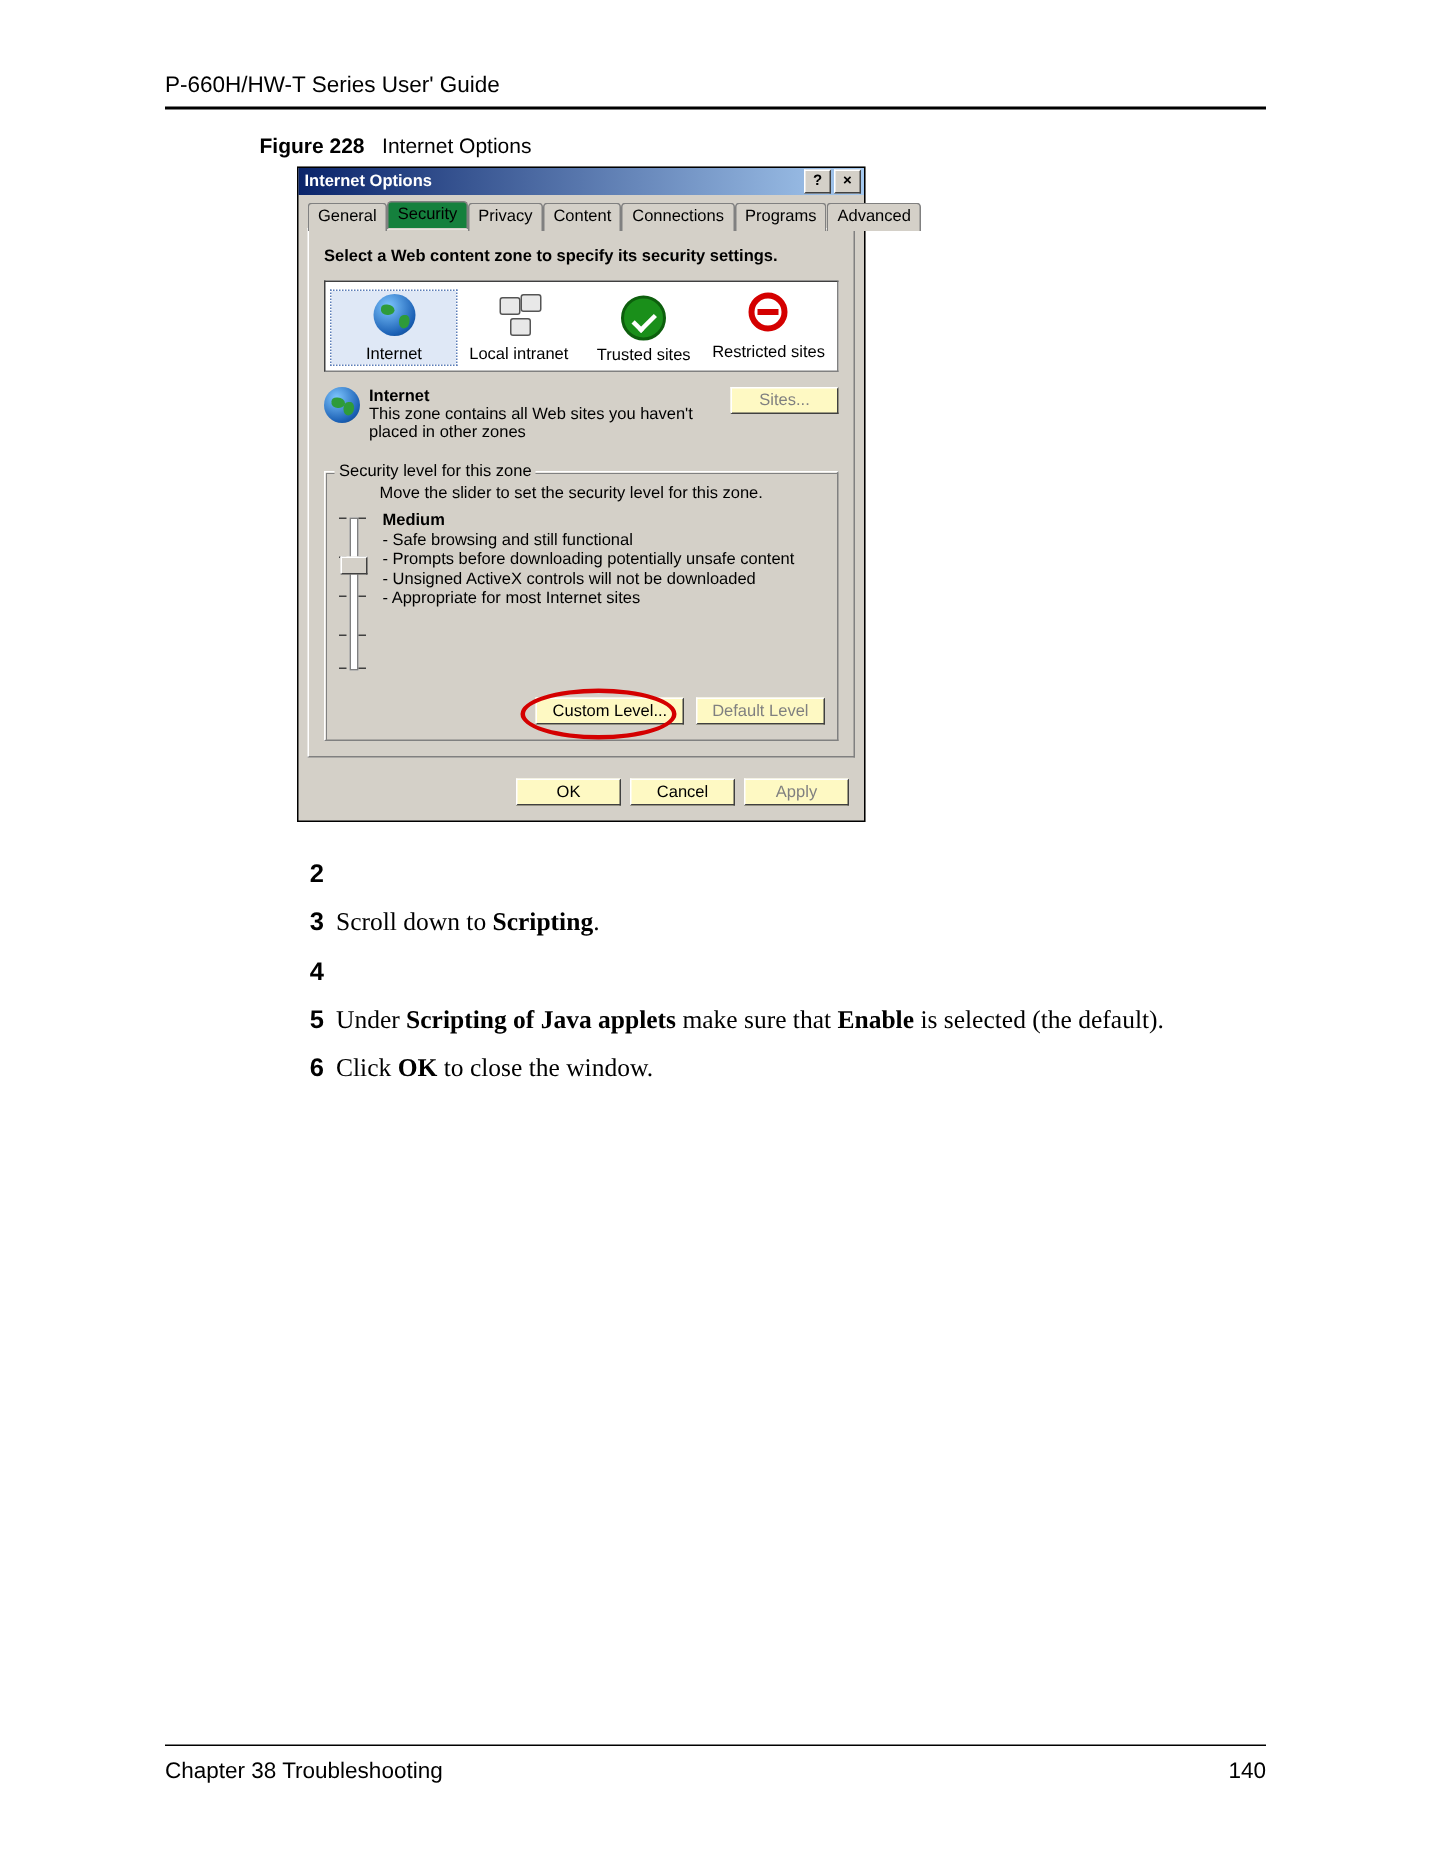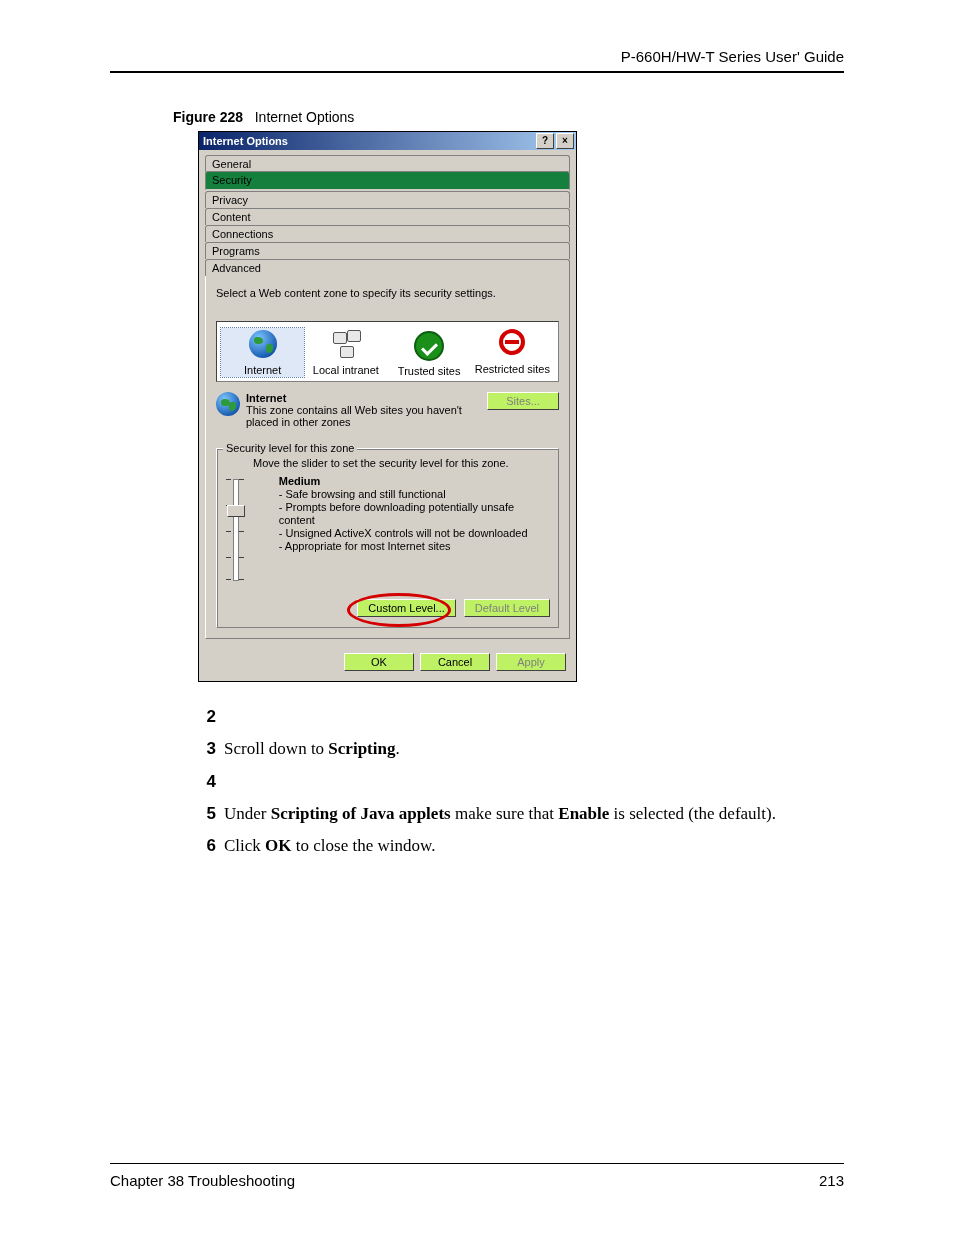--- a/index.html
+++ b/index.html
@@ -13,24 +13,24 @@
   .page {
     width: 954px;
     height: 1235px;
     position: relative;
     box-sizing: border-box;
     padding: 48px 110px 40px 110px;
   }
   .header-line {
     font-family: Arial, Helvetica, sans-serif;
     font-size: 15px;
-    text-align: right;
+    text-align: left;
     padding-bottom: 6px;
     border-bottom: 2px solid #000;
-    margin-bottom: 36px;
+    margin-bottom: 16px;
   }
   .figure-caption {
     font-family: Arial, Helvetica, sans-serif;
     font-size: 14px;
     margin-left: 63px;
     margin-bottom: 6px;
   }
   .figure-caption .fig-num { font-weight: bold; }
   .dialog-wrap {
     margin-left: 88px;
@@ -62,21 +62,21 @@
     border-right-color:#404040; border-bottom-color:#404040;
     margin-left: 2px;
     display:flex; align-items:center; justify-content:center;
     color:#000; font-weight:bold; font-size:10px; line-height:10px;
     font-family: Arial, sans-serif;
   }
   .dlg-body { padding: 4px 6px 8px 6px; }
   .tabs {
     display:flex;
     margin-bottom:-1px;
-    position:relative; z-index:2;flex-direction:column;
+    position:relative; z-index:2;
   }
   .tab {
     padding: 2px 6px;
     border:1px solid #808080;
     border-bottom:none;
     background:#d4d0c8;
     border-top-left-radius:3px;
     border-top-right-radius:3px;
     font-size:11px;
     margin-right:0;
@@ -92,21 +92,21 @@
   }
   .tabpanel {
     border:1px solid #808080;
     border-top-color:#fff;
     border-left-color:#fff;
     background:#d4d0c8;
     padding:10px 10px 10px 10px;
     min-height:330px;
     box-sizing:border-box;
   }
-  .instruct { margin:2px 0 22px 0; }
+  .instruct { margin:2px 0 10px 0;font-weight:bold; }
   .zones {
     background:#fff;
     border:1px solid #808080;
     border-top-color:#404040; border-left-color:#404040;
     padding:6px 4px 4px 4px;
     display:flex;
   }
   .zone {
     flex:1;
     text-align:center;
@@ -131,21 +131,21 @@
   .restricted{width:26px;height:26px;border-radius:50%;background:#fff;border:4px solid #d40000;margin:1px auto;position:relative;box-sizing:border-box;}
   .restricted:after{content:"";position:absolute;left:2px;right:2px;top:7px;height:4px;background:#d40000;}
   .zone-label{line-height:12px;}
   .zone-header{display:flex;align-items:flex-start;margin:10px 0 8px 0;}
   .zone-header .globe{width:24px;height:24px;margin:0 6px 0 0;flex:none;}
   .zone-header .txt{flex:1;}
   .zone-header b{display:block;}
   .btn {
     font-family: Tahoma, Arial, sans-serif;
     font-size:11px;
-    background:#bef264;
+    background:#fef9c3;
     border:1px solid #fff;
     border-right-color:#404040;
     border-bottom-color:#404040;
     padding:2px 10px;
     min-width:72px;
     box-sizing:border-box;
     text-align:center;
   }
   .btn.disabled{color:#808080;}
   .fieldset{
@@ -154,21 +154,21 @@
     border-left-color:#fff;
     box-shadow: inset 1px 1px 0 #808080;
     padding:8px 8px 10px 6px;
     margin-top:20px;
     position:relative;
   }
   .fieldset .legend{
     position:absolute; top:-7px; left:6px;
     background:#d4d0c8; padding:0 3px; font-size:11px;
   }
-  .slider-area{display:flex;margin-top:6px;gap:24px;}
+  .slider-area{display:flex;margin-top:6px;}
   .slider{
     width:24px; height:110px; position:relative; margin-right:8px;
   }
   .slider .track{
     position:absolute; left:10px; top:4px; bottom:4px; width:4px;
     background:#fff; border:1px solid #808080;
   }
   .slider .tick{position:absolute;left:3px;width:5px;height:1px;background:#404040;}
   .slider .tick.r{left:auto;right:3px;}
   .slider .thumb{
@@ -333,15 +333,15 @@
         <div><span>Under </span><b>Scripting of Java applets</b><span> make sure that </span><b>Enable</b><span> is selected (the default).</span></div>
       </div>
       <div class="step">
         <div class="n">6</div>
         <div><span>Click </span><b>OK</b><span> to close the window.</span></div>
       </div>
     </div>
 
   <div class="footer">
     <span>Chapter 38 Troubleshooting</span>
-    <span>213</span>
+    <span>140</span>
   </div>
 </div>
 
 </body></html>

